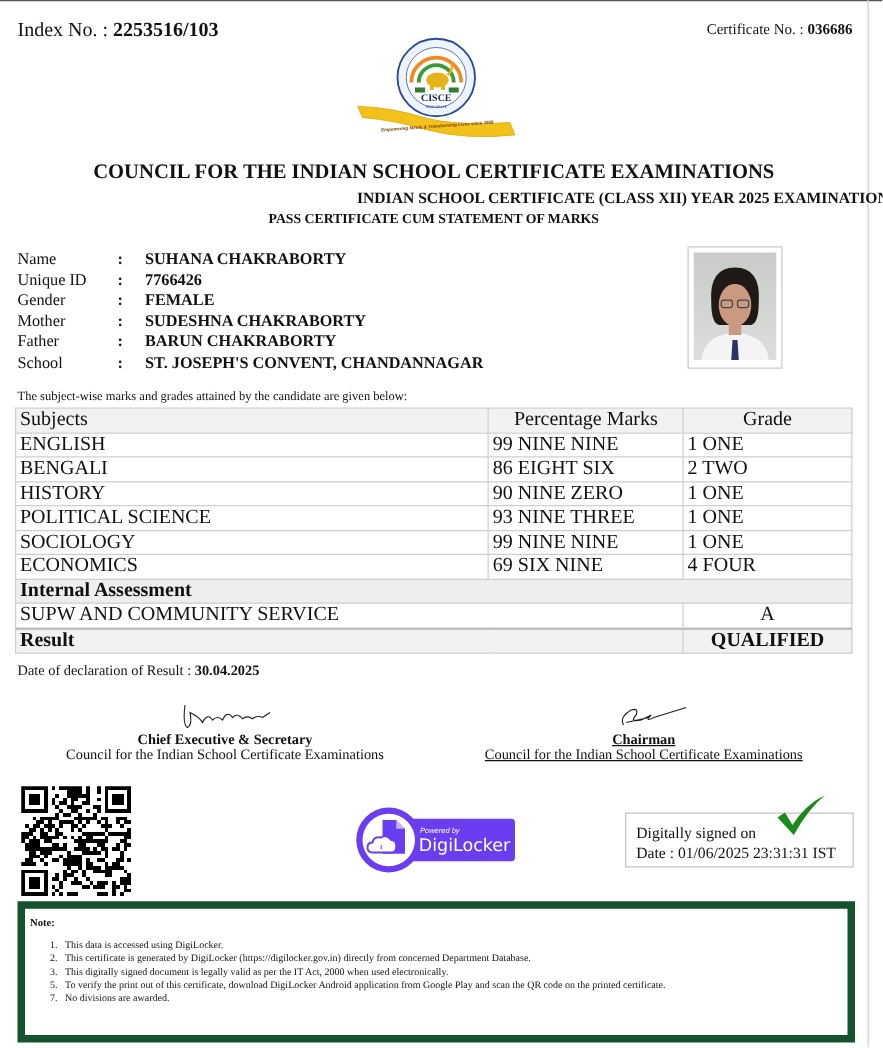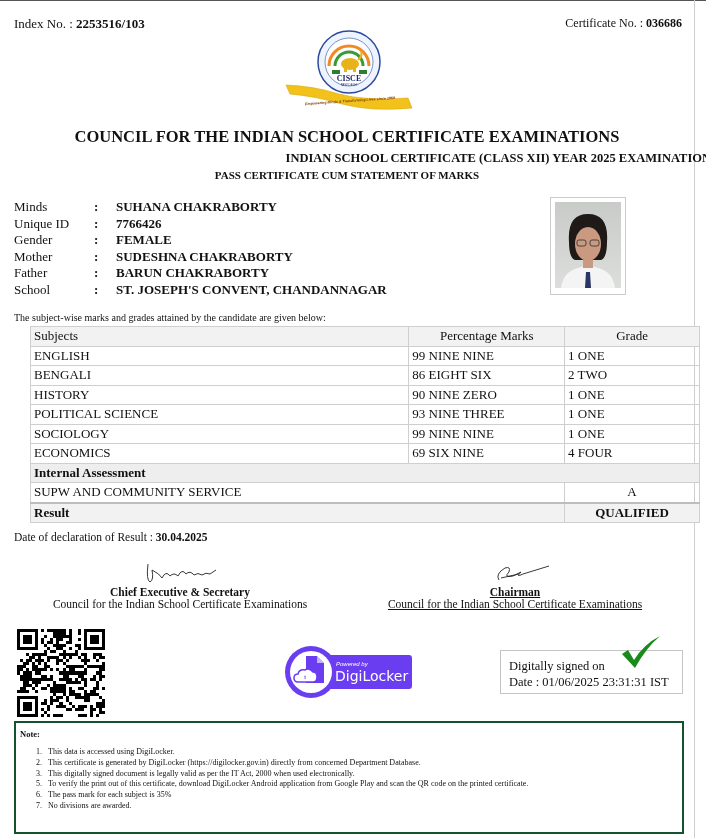--- a/index.html
+++ b/index.html
@@ -2,52 +2,52 @@
 <html><head>
 <meta charset="utf-8">
 <style>
   html, body { margin: 0; padding: 0; background: #ffffff; }
   body {
     width: 706px; height: 838px; position: relative; overflow: hidden;
     font-family: "Liberation Serif", "DejaVu Serif", serif; color: #111;
   }
   .page-edge { position: absolute; left: 694px; top: 0; width: 1px; height: 838px; background: #cfcfcf; }
   .top-edge { position: absolute; left: 0; top: 0; width: 706px; height: 1px; background: #555; }
-  .hdr-left { position: absolute; left: 14px; top: 16px; font-size: 13px; }
+  .hdr-left { position: absolute; left: 14px; top: 16px; font-size: 16px; }
   .hdr-right { position: absolute; right: 24px; top: 16px; font-size: 12px; }
   b { font-weight: bold; }
   .logo { position: absolute; left: 284px; top: 28px; width: 130px; height: 86px; }
   .title1 { position: absolute; left: 0; width: 694px; top: 127px; text-align: center; font-size: 16.5px; font-weight: bold; }
   .title2 { position: absolute; left: 17px; width: 694px; top: 151px; text-align: right; font-size: 12.5px; font-weight: bold; }
   .title3 { position: absolute; left: 0; width: 694px; top: 169px; text-align: center; font-size: 11px; font-weight: bold; }
   .info { position: absolute; left: 14px; top: 199px; font-size: 13px; }
   .info-row { height: 16.5px; display: flex; align-items: center; white-space: nowrap; }
   .info-label { width: 80px; }
   .info-colon { width: 22px; font-weight: bold; }
   .info-value { font-weight: bold; }
   .photo-frame { position: absolute; left: 550px; top: 197px; width: 74px; height: 96px; border: 1px solid #ccc; background: #fff; }
   .photo { position: absolute; left: 4px; top: 4px; width: 66px; height: 86px; overflow: hidden; background: linear-gradient(#c9cbc9, #dcdedc); }
   .intro { position: absolute; left: 14px; top: 312px; font-size: 10px; }
-  table.marks { position: absolute; left: 30px; top: 326px; width: 670px; border-collapse: collapse; font-size: 13px; }
+  table.marks { position: absolute; left: 12px; top: 326px; width: 670px; border-collapse: collapse; font-size: 16px; }
   table.marks td { border: 1px solid #cfcfcf; padding: 0 3px; height: 18.5px; }
   table.marks tr.head td { background: #f2f2f2; }
   table.marks tr.section td { background: #eeeeee; font-weight: bold; }
   table.marks tr.result td { background: #f2f2f2; font-weight: bold; border-top: 2px solid #bdbdbd; }
   .center { text-align: center; }
   .decl { position: absolute; left: 14px; top: 531px; font-size: 11.5px; }
   .sig-block { position: absolute; top: 558px; text-align: center; font-size: 11.5px; }
   .sig-left { left: 40px; width: 280px; }
   .sig-right { left: 375px; width: 280px; text-decoration: underline; }
   .sig-img { height: 26px; display: flex; justify-content: center; align-items: flex-end; }
   .sig-title { font-weight: bold; margin-top: 2px; }
   .qr { position: absolute; left: 17px; top: 629px; width: 88px; height: 88px; }
   .digilocker { position: absolute; left: 284px; top: 645px; width: 130px; height: 54px; }
   .signed-box { position: absolute; left: 500px; top: 650px; width: 183px; height: 44px; border: 1px solid #c4c4c4; font-size: 12.5px; padding: 7px 0 0 8px; box-sizing: border-box; line-height: 16px; }
   .check { position: absolute; left: 620px; top: 634px; width: 42px; height: 36px; }
-  .note-box { position: absolute; left: 14px; top: 721px; width: 670px; height: 113px; border: 2px solid #14532d; box-sizing: border-box; font-size: 8px; }
+  .note-box { position: absolute; left: 14px; top: 721px; width: 670px; height: 113px; border: 6px solid #14532d; box-sizing: border-box; font-size: 8px; }
   .note-title { position: absolute; left: 4px; top: 6px; font-weight: bold; font-size: 8.5px; }
   .note-list { position: absolute; left: 20px; top: 24px; margin: 0; padding: 0; list-style: none; line-height: 10.8px; }
   .note-list li { white-space: nowrap; }
   .note-num { display: inline-block; width: 12px; }
 </style>
 </head>
 <body>
 
 <div class="top-edge"></div>
 <div class="page-edge"></div>
@@ -76,21 +76,21 @@
   <path d="M2 57 Q30 58 55 66 Q80 73 124 70 L128 80 Q88 84 58 76 Q30 68 6 66 Z" fill="#f2c21b" stroke="#d9a60c" stroke-width="0.6"></path>
   <text x="66" y="74" font-size="3.6" text-anchor="middle" fill="#7a3b00" font-style="italic" font-weight="bold" font-family="Liberation Sans, sans-serif" transform="rotate(-4 66 74)">Empowering Minds &amp; Transforming Lives since 1958</text>
 </svg>
 
 <div class="title1">COUNCIL FOR THE INDIAN SCHOOL CERTIFICATE EXAMINATIONS</div>
 <div class="title2">INDIAN SCHOOL CERTIFICATE (CLASS XII) YEAR 2025 EXAMINATION</div>
 <div class="title3">PASS CERTIFICATE CUM STATEMENT OF MARKS</div>
 
 <div class="info">
   <div class="info-row">
-      <span class="info-label">Minds</span>
+      <span class="info-label">Name</span>
       <span class="info-colon">:</span>
       <span class="info-value">SUHANA CHAKRABORTY</span>
     </div>
   <div class="info-row">
       <span class="info-label">Unique ID</span>
       <span class="info-colon">:</span>
       <span class="info-value">7766426</span>
     </div>
   <div class="info-row">
       <span class="info-label">Gender</span>
@@ -563,16 +563,15 @@
   <path id="check-path" d="M2 20 L8 16 L14 26 Q24 10 40 2 Q26 14 15 34 Z" fill="#1a8a1a"></path>
 </svg>
 
 <div class="note-box">
   <div class="note-title">Note:</div>
   <ul class="note-list">
     <li><span class="note-num">1.</span><span>This data is accessed using DigiLocker.</span></li>
     <li><span class="note-num">2.</span><span>This certificate is generated by DigiLocker (https://digilocker.gov.in) directly from concerned Department Database.</span></li>
     <li><span class="note-num">3.</span><span>This digitally signed document is legally valid as per the IT Act, 2000 when used electronically.</span></li>
     <li><span class="note-num">5.</span><span>To verify the print out of this certificate, download DigiLocker Android application from Google Play and scan the QR code on the printed certificate.</span></li>
-    <li><span class="note-num">6.</span><span>The pass mark for each subject is 35%</span></li>
     <li><span class="note-num">7.</span><span>No divisions are awarded.</span></li>
   </ul>
 </div>
 
 </body></html>

